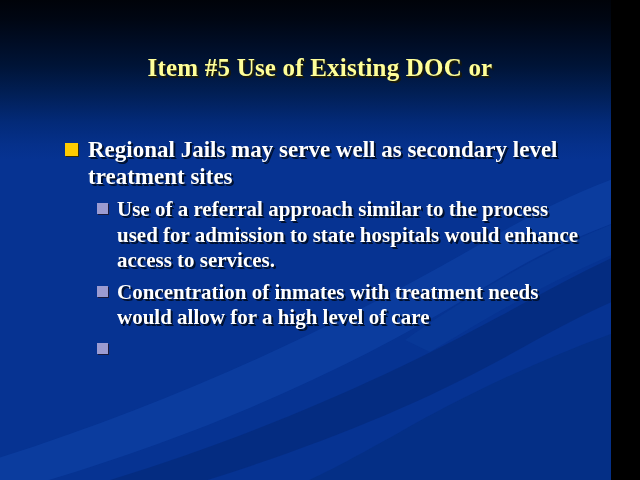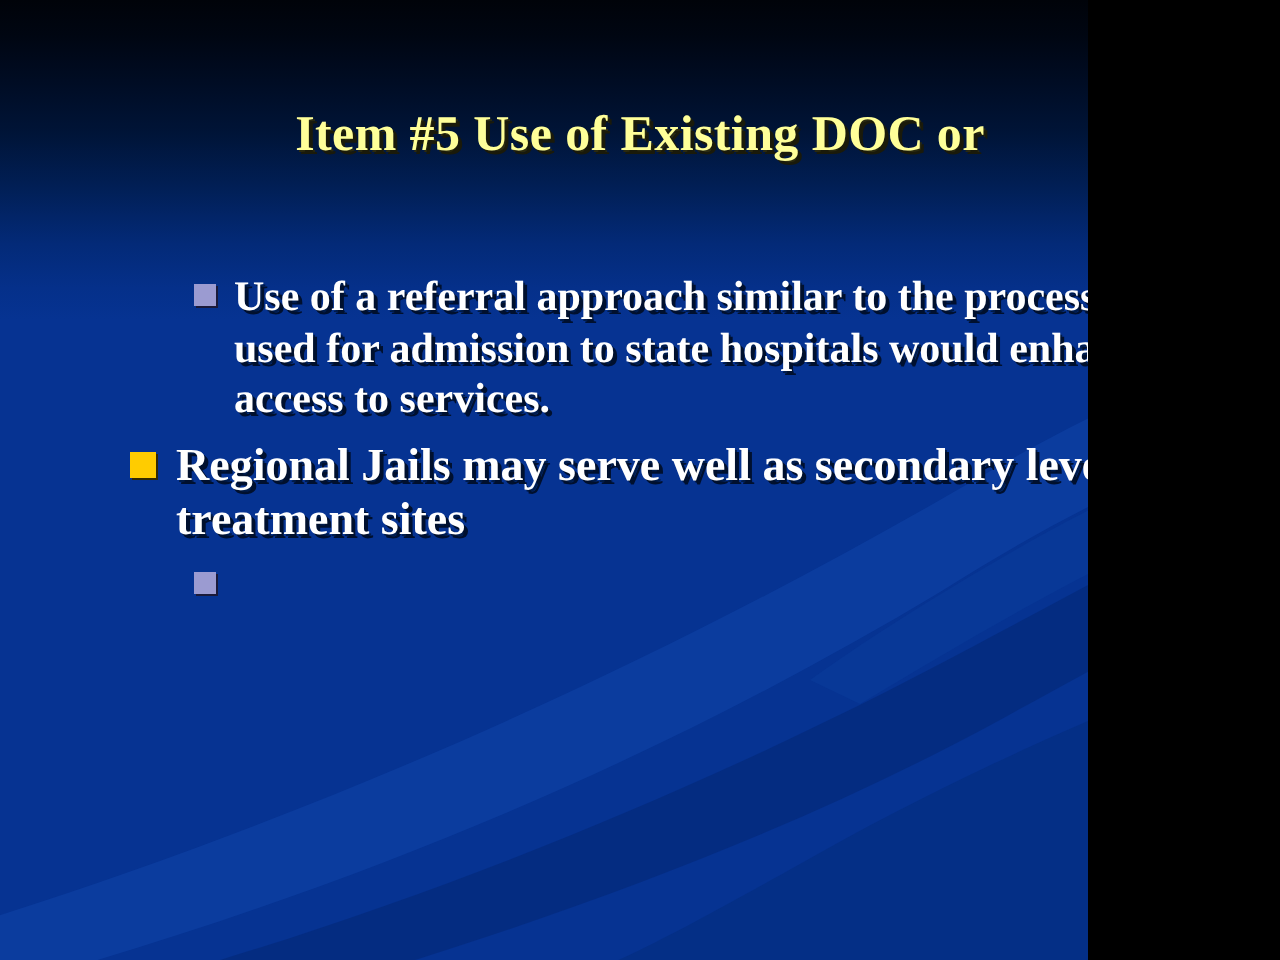--- a/index.html
+++ b/index.html
@@ -3,26 +3,25 @@
 <meta charset="utf-8">
 <title>Slide</title>
 <style>
   html, body {
     margin: 0;
     padding: 0;
     background: #000000;
   }
   #slide {
     position: relative;
-    width: 524px;
+    width: 611px;
     height: 480px;
     overflow: hidden;
     font-family: "Liberation Serif", "DejaVu Serif", serif;
     background: #0f172a;
-    padding-left: 20px;
   }
 
   
   .bg-gradient {
     position: absolute;
     left: 0; top: 0;
     width: 640px; height: 480px;
     background: linear-gradient(to bottom,
         #000309 0px,
         #000612 18px,
@@ -138,30 +137,34 @@
       </g>
     </svg>
   </div>
 
   <div class="title-block">
     <span class="title-line">Item #5 Use of Existing DOC or</span>
   </div>
 
   <div class="body-block">
 
+    <div class="bullet-row lvl1">
+      <span class="marker marker-lvl1"></span>
+      <span>Regional Jails may serve well as secondary level treatment sites</span>
+    </div>
+
     <div class="bullet-row lvl2">
       <span class="marker marker-lvl2"></span>
       <span>Use of a referral approach similar to the process used for admission to state hospitals would enhance access to services.</span>
     </div>
 
-    <div class="bullet-row lvl1">
-      <span class="marker marker-lvl1"></span>
-      <span>Regional Jails may serve well as secondary level treatment sites</span>
+    <div class="bullet-row lvl2">
+      <span class="marker marker-lvl2"></span>
+      <span>Concentration of inmates with treatment needs would allow for a high level of care</span>
     </div>
-
 
     <div class="bullet-row lvl2">
       <span class="marker marker-lvl2"></span>
     </div>
 
   </div>
 
 </div>
 
 </body></html>

